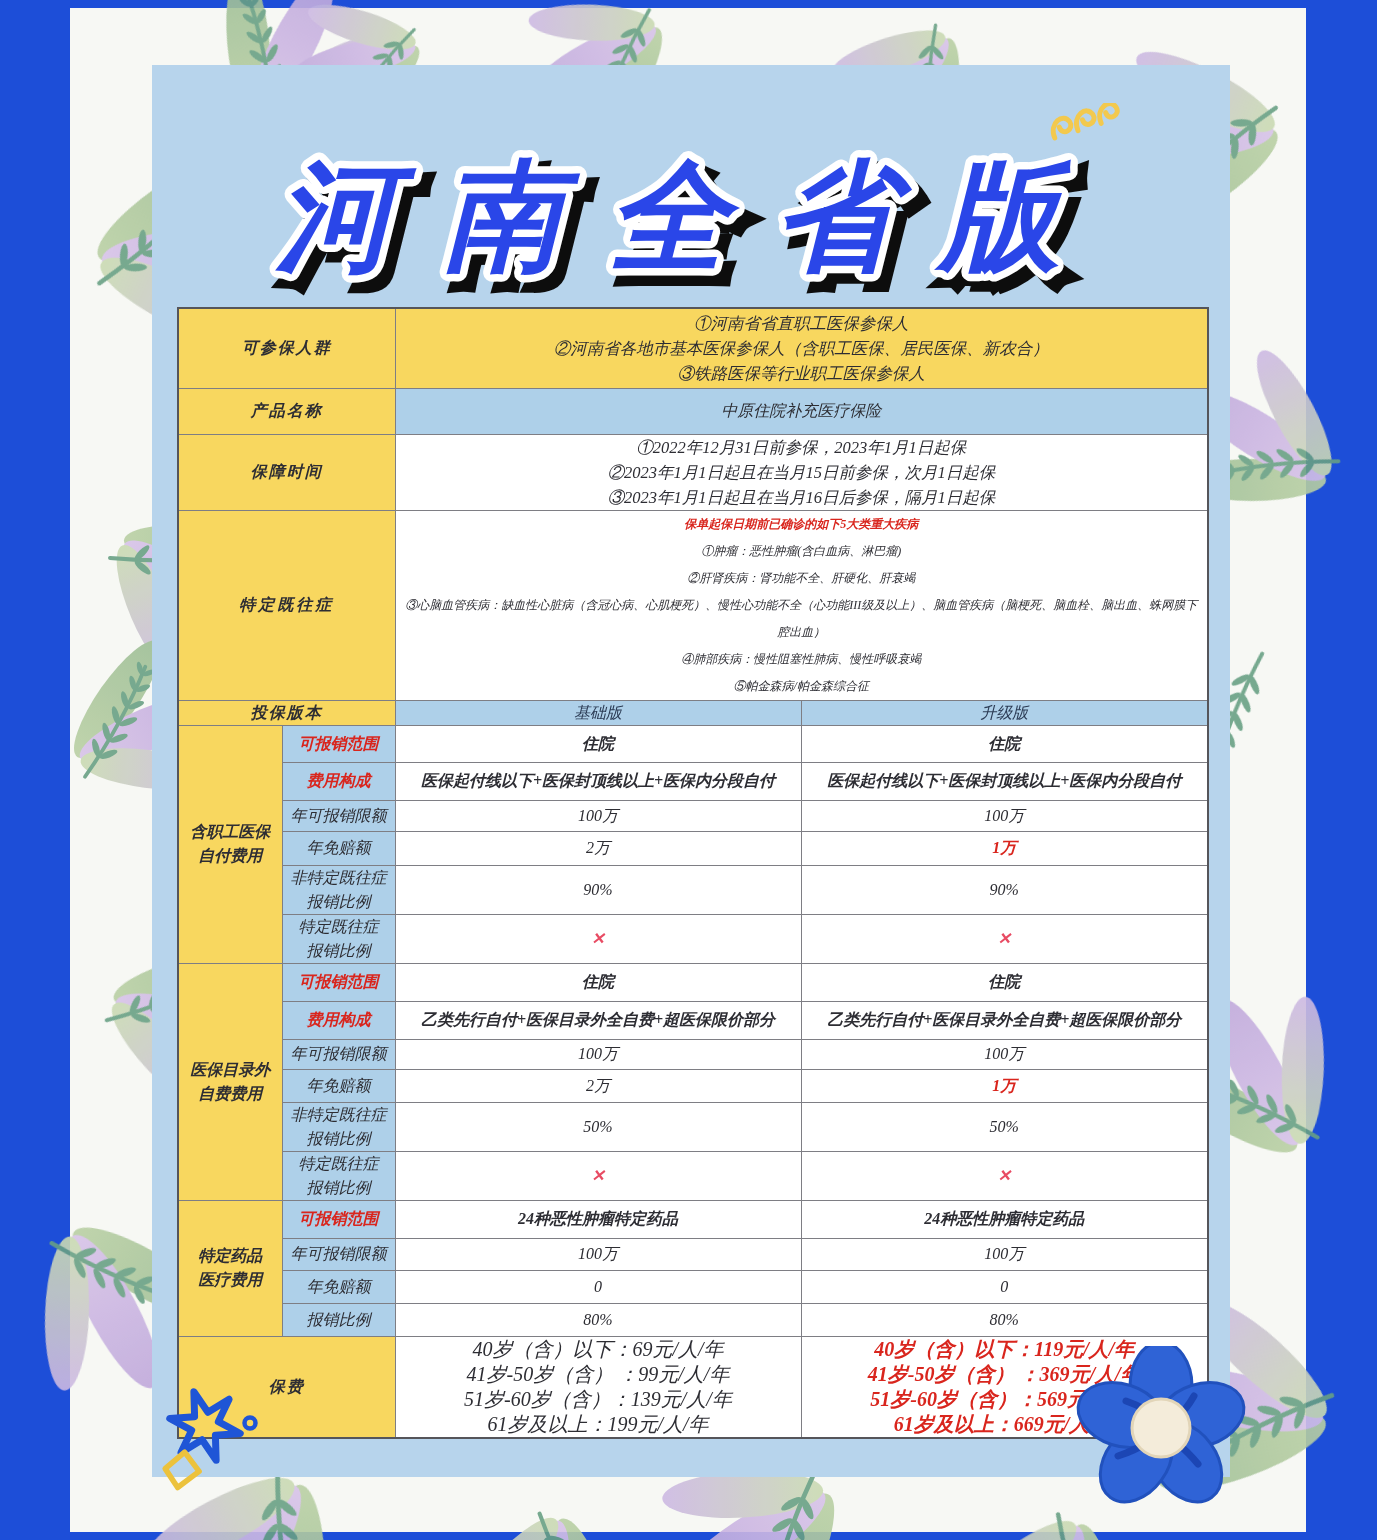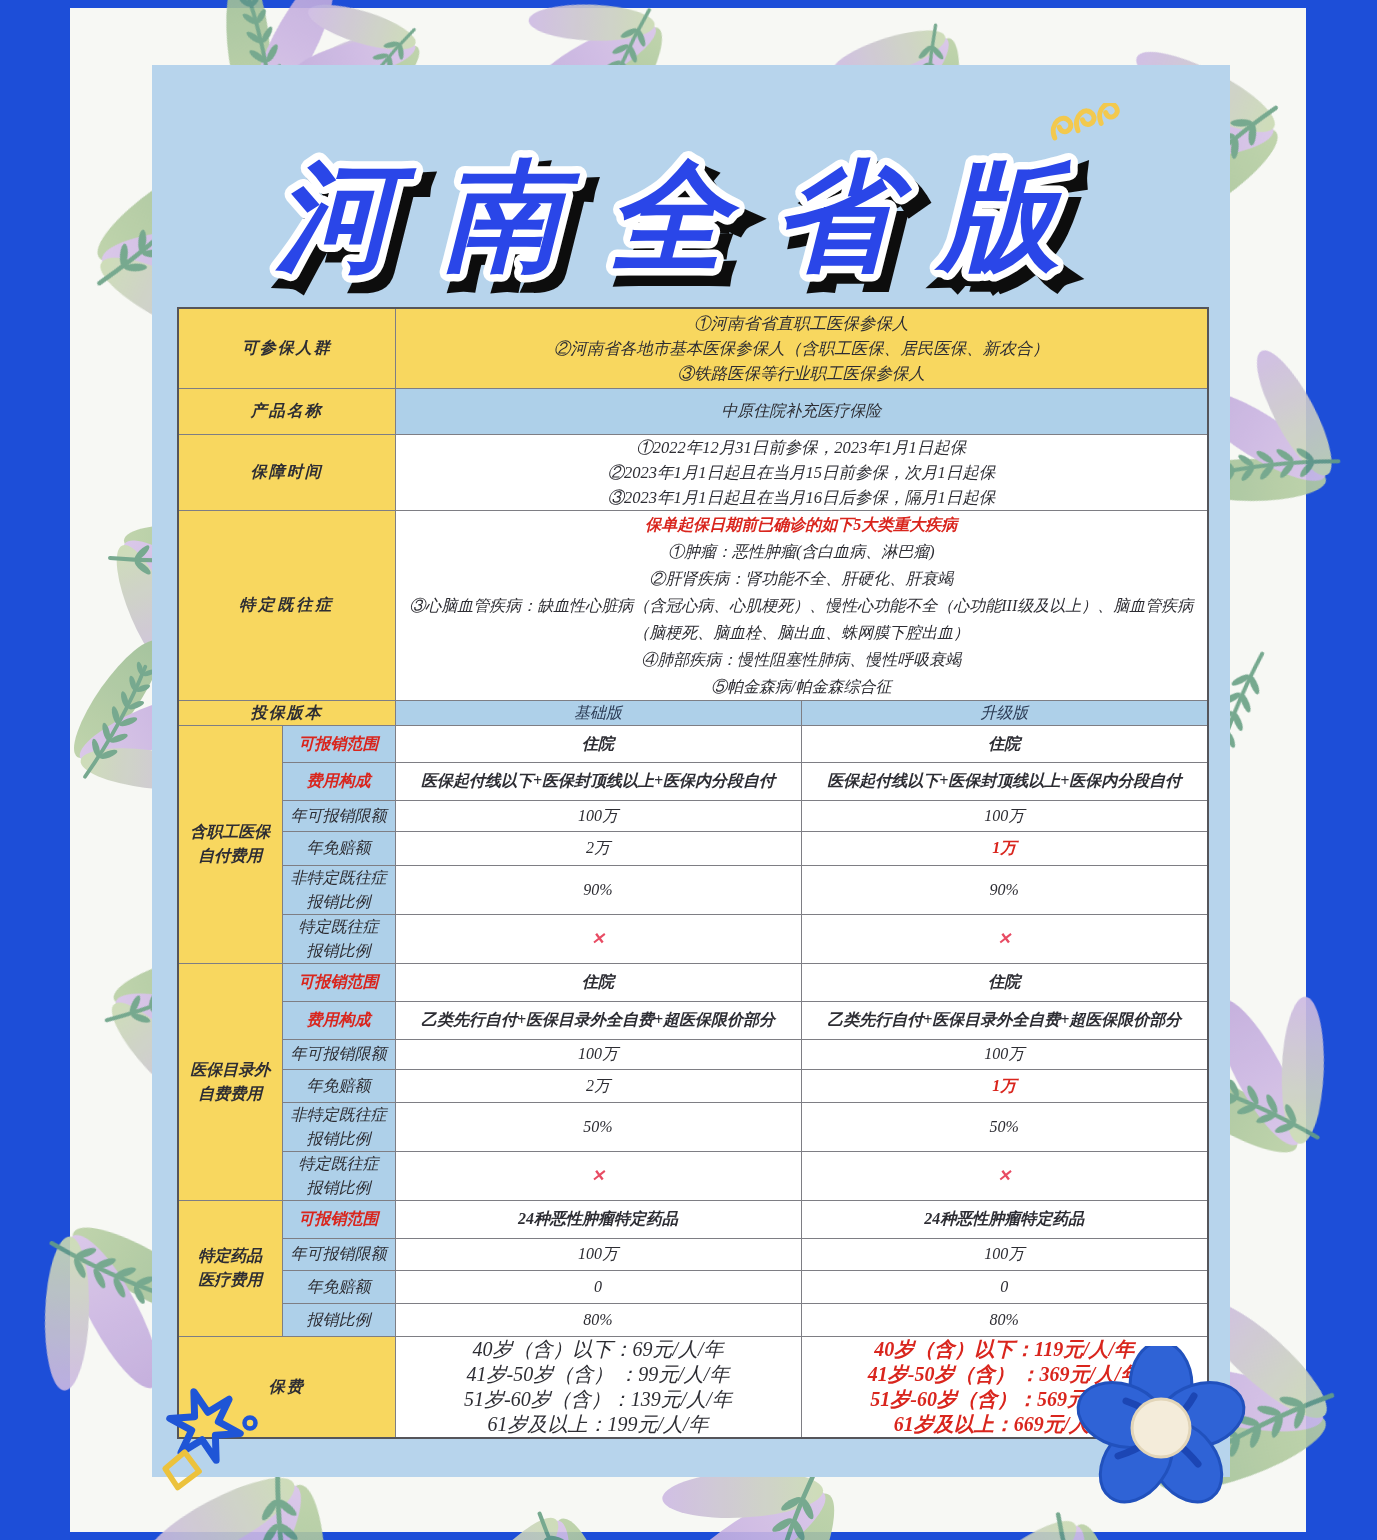--- a/index.html
+++ b/index.html
@@ -26,21 +26,21 @@
   .hdr-big{font-size:25px;letter-spacing:3px;}
   .sec{font-weight:bold;font-size:17px;white-space:pre-line;line-height:1.7;}
   .sub{white-space:pre-line;font-size:16px;line-height:1.35;}
   .red{color:var(--red,#d9251d);font-weight:bold;}
   .b{font-weight:bold;}
   .long{font-weight:bold;font-size:16px;padding:0 2px;letter-spacing:0;}
   .rb{color:var(--red,#d9251d);font-weight:bold;}
   .x{color:var(--xred,#e84b63);font-weight:bold;font-size:26px;
      font-family:"Liberation Sans",sans-serif;line-height:1;}
   .left{text-align:left;padding:8px 12px;}
-  .left div{font-size:16px;line-height:27px;}
+  .left div{font-size:12px;line-height:27px;}
   .hl{color:var(--red,#d9251d);font-weight:bold;}
   .ver{font-size:17px;color:#2c3c55;}
   .infoline{line-height:25px;font-size:16.5px;}
   .prem div{line-height:25px;font-size:20px;}
   .prem-up div{color:var(--red,#d9251d);font-weight:bold;}
   
   .star-doodle{position:absolute;left:8px;top:1316px;}
   .dot-doodle{position:absolute;left:88px;top:1348px;}
   .sparkle-doodle{position:absolute;left:6px;top:1382px;}
   .flower-doodle{position:absolute;left:914px;top:1281px;}

